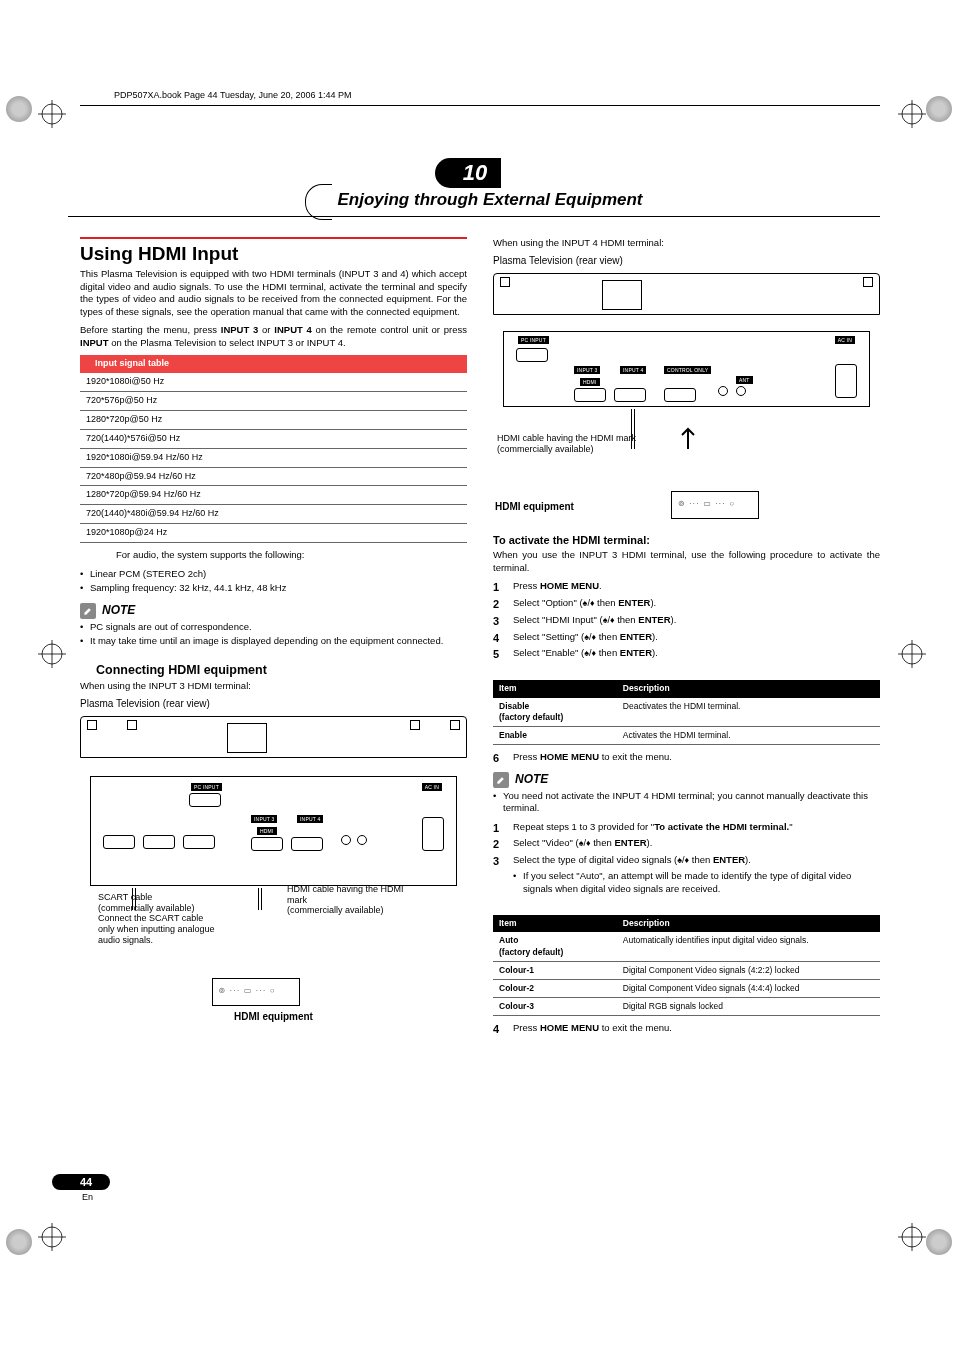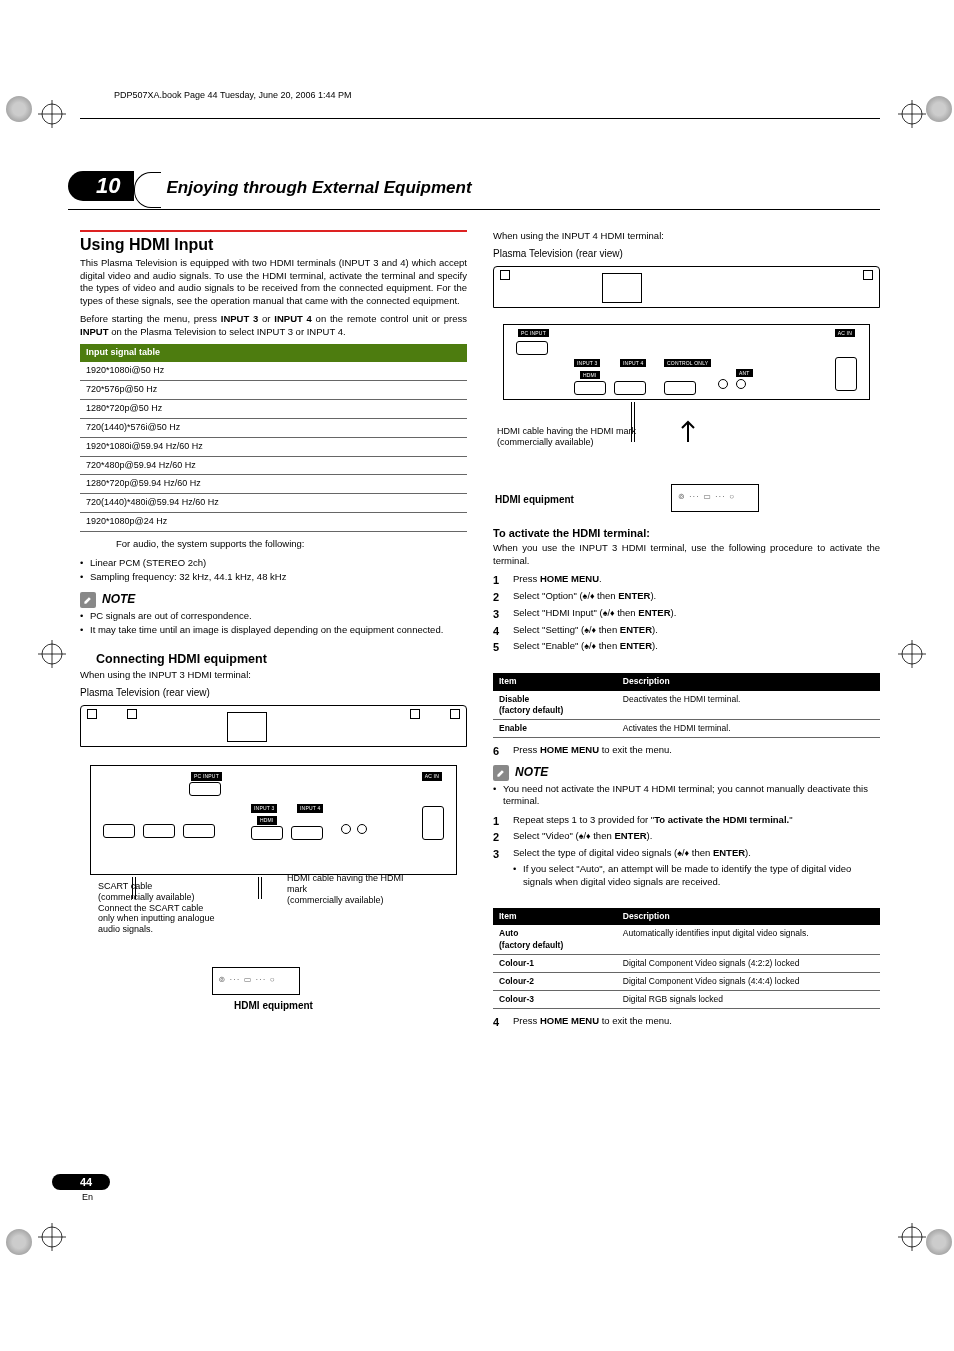--- a/index.html
+++ b/index.html
@@ -13,39 +13,39 @@
   .reg-ml { top: 640px; left: 38px; }
   .reg-mr { top: 640px; right: 28px; }
   .reg-bl { bottom: 100px; left: 38px; }
   .reg-br { bottom: 100px; right: 28px; }
   .corner { position: absolute; width: 26px; height: 26px; border-radius: 50%; background: radial-gradient(circle, #ccc 35%, #888 100%); }
   .corner-tl { top: 96px; left: 6px; } .corner-tr { top: 96px; right: 2px; }
   .corner-bl { bottom: 96px; left: 6px; } .corner-br { bottom: 96px; right: 2px; }
 
   .page { position: absolute; top: 90px; left: 80px; width: 800px; height: 1120px; }
 
-  .tab-line { font-size: 9px; color: #000; margin-left: 34px; margin-bottom: 18px; }
+  .tab-line { font-size: 9px; color: #000; margin-left: 34px; margin-bottom: 5px; }
   .header-rule { border-top: 0.6px solid #000; margin: 4px 0 50px 0; position: relative; }
 
-  .chapter-hdr { display: flex; align-items: center; margin-bottom: 8px; margin-top: 52px; position: relative; }
+  .chapter-hdr { display: flex; align-items: center; margin-bottom: 8px; margin-top: 52px; position: relative; flex-direction: column; }
   .chapter-num-bubble { background: #000; color: #fff; font-weight: bold; font-style: italic; font-size: 22px; padding: 2px 14px 2px 28px; border-radius: 15px 0 0 15px; position: relative; left: -12px; }
   .chapter-title-wrap { position: relative; flex: 1; margin-left: -2px; }
   .chapter-title-wrap::before { content: ""; position: absolute; left: -10px; top: -4px; height: 34px; width: 26px; border: 1px solid #000; border-right: none; border-radius: 17px 0 0 17px; }
   .chapter-title { font-size: 17px; font-weight: bold; font-style: italic; padding-left: 22px; position: relative; top: 2px; }
   .chapter-under { border-top: 1px solid #000; margin-top: 6px; margin-left: -12px; }
 
   .cols { display: flex; gap: 26px; margin-top: 20px; }
   .col { width: 50%; font-size: 9.5px; line-height: 1.32; }
 
   .topline-accent { height: 2px; background: #d22; margin-bottom: 2px; }
-  .h2 { font-size: 16px; font-weight: bold; margin-bottom: 2px; }
+  .h2 { font-size: 19px; font-weight: bold; margin-bottom: 2px; }
   .para { margin-bottom: 6px; text-align: justify; }
 
   table.sig { width: 100%; border-collapse: collapse; font-size: 9px; margin-bottom: 6px; }
-  table.sig th { background: #4d7c0f; color: #fff; text-align: left; font-weight: bold; padding: 3px 6px; }
+  table.sig th { background: #ef4444; color: #fff; text-align: left; font-weight: bold; padding: 3px 15px; }
   table.sig td { padding: 3px 6px; border-bottom: 0.5px solid #666; }
   .after-table { margin-top: 2px; margin-left: 36px; }
 
   ul.bul { list-style: none; padding-left: 0; margin-bottom: 6px; }
   ul.bul li { padding-left: 10px; position: relative; margin-bottom: 2px; }
   ul.bul li::before { content: "•"; position: absolute; left: 0; }
 
   .note-hdr { display: flex; align-items: center; gap: 6px; margin: 8px 0 2px 0; }
   .note-hdr .pencil { width: 16px; height: 16px; background: #888; border-radius: 2px; display: inline-flex; align-items: center; justify-content: center; }
   .note-hdr .pencil svg { width: 11px; height: 11px; }

